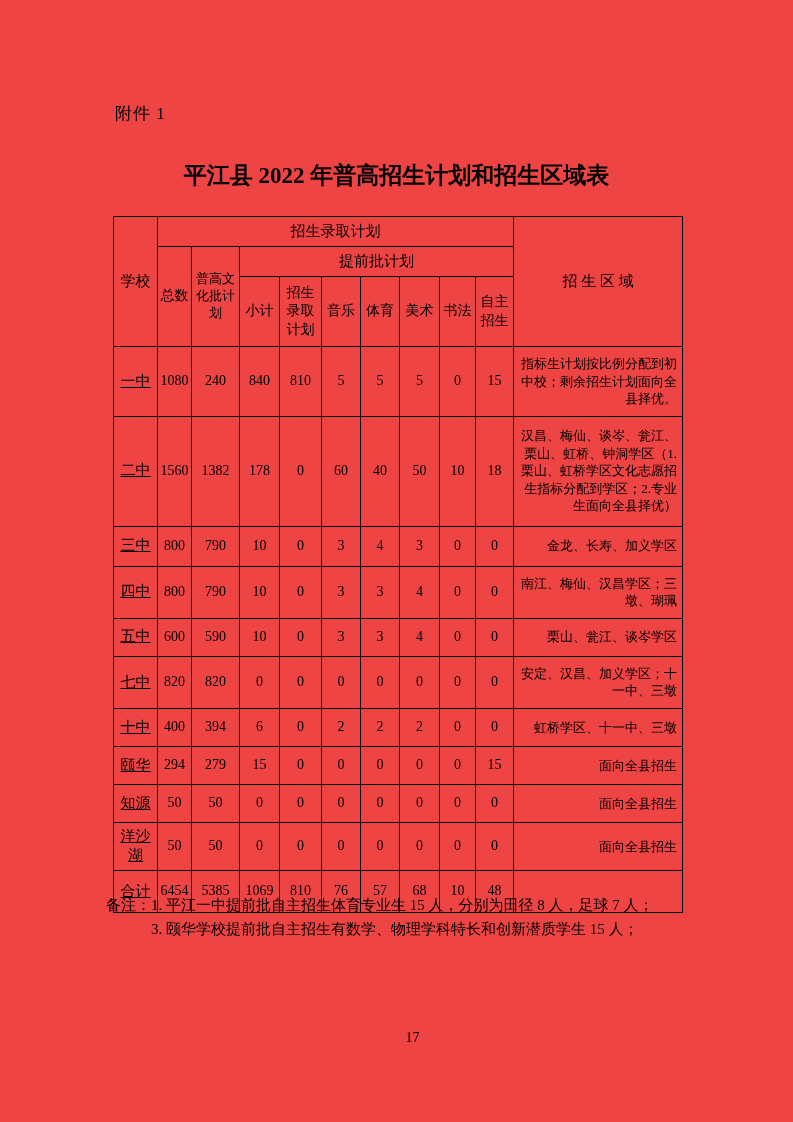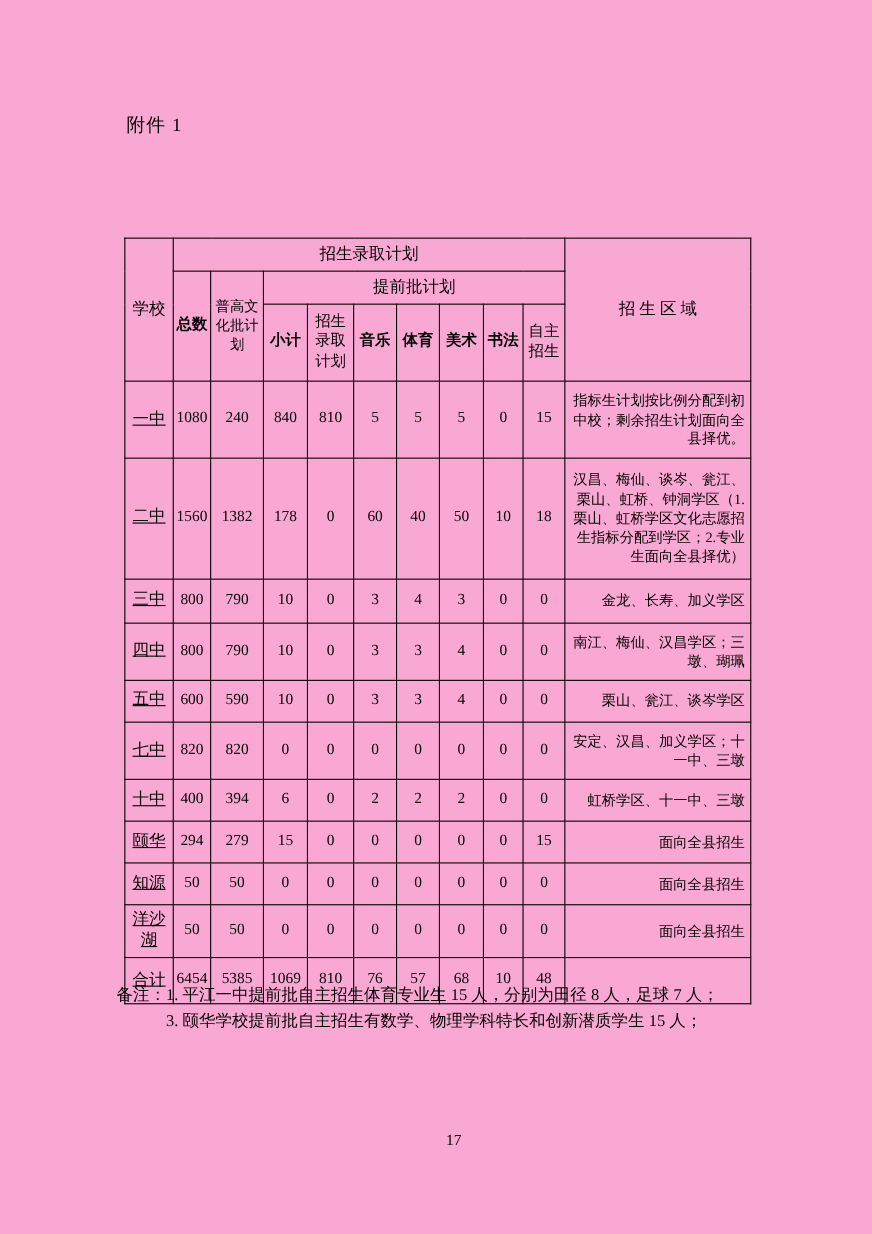--- a/index.html
+++ b/index.html
@@ -1,21 +1,21 @@
 <!DOCTYPE html>
 <html><head>
 <meta charset="utf-8">
 <style>
   html, body { margin: 0; padding: 0; background: #ffffff; }
   .page {
     position: relative;
     width: 793px;
     height: 1122px;
     margin: 0 auto;
-    background: #f9a8d4;
+    background: #ef4444;
     color: #000;
     font-family: "Liberation Serif", serif;
     overflow: hidden;
   }
   .attachment {
     position: absolute;
     left: 115px;
     top: 102px;
     font-size: 17px;
     letter-spacing: 1px;
@@ -40,21 +40,21 @@
   .plan-table th, .plan-table td {
     border: 1px solid #000;
     padding: 2px;
     text-align: center;
     vertical-align: middle;
     font-weight: normal;
     word-break: break-all;
     line-height: 1.3;
   }
   .plan-table th { font-size: 15px; }
-  .plan-table th.sub { font-size: 14px; font-weight: bold; }
+  .plan-table th.sub { font-size: 14px; }
   .plan-table th.wrap3 { font-size: 13px; }
   .plan-table th.wrap2 { font-size: 14px; padding: 2px 1px; }
   .plan-table td { font-size: 14px; }
   .plan-table td.school { font-size: 15px; text-decoration: underline; }
   .plan-table td.region {
     text-align: right;
     font-size: 13px;
     padding: 8px 5px;
     line-height: 1.35;
   }
@@ -77,20 +77,21 @@
     font-size: 14px;
   }
 </style>
 </head>
 <body>
 
 <div class="page">
 
   <div class="attachment">附件 1</div>
 
+  <div class="doc-title">平江县 2022 年普高招生计划和招生区域表</div>
 
   <table class="plan-table">
     <colgroup>
       <col style="width:44px">
         <col style="width:34px">
         <col style="width:48px">
         <col style="width:40px">
       <col style="width:42px">
         <col style="width:39px">
         <col style="width:39px">

